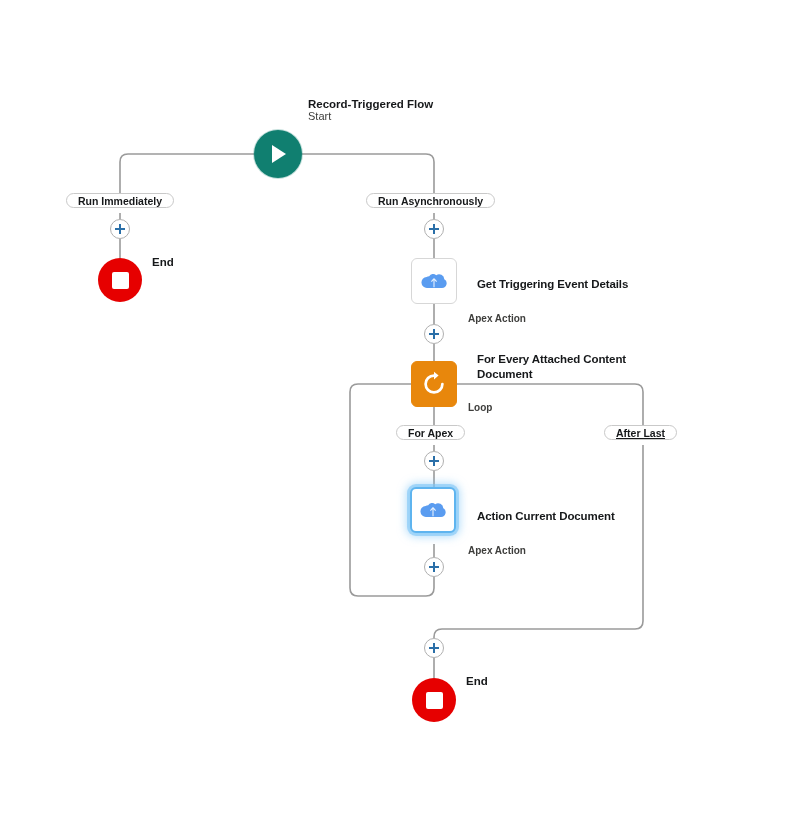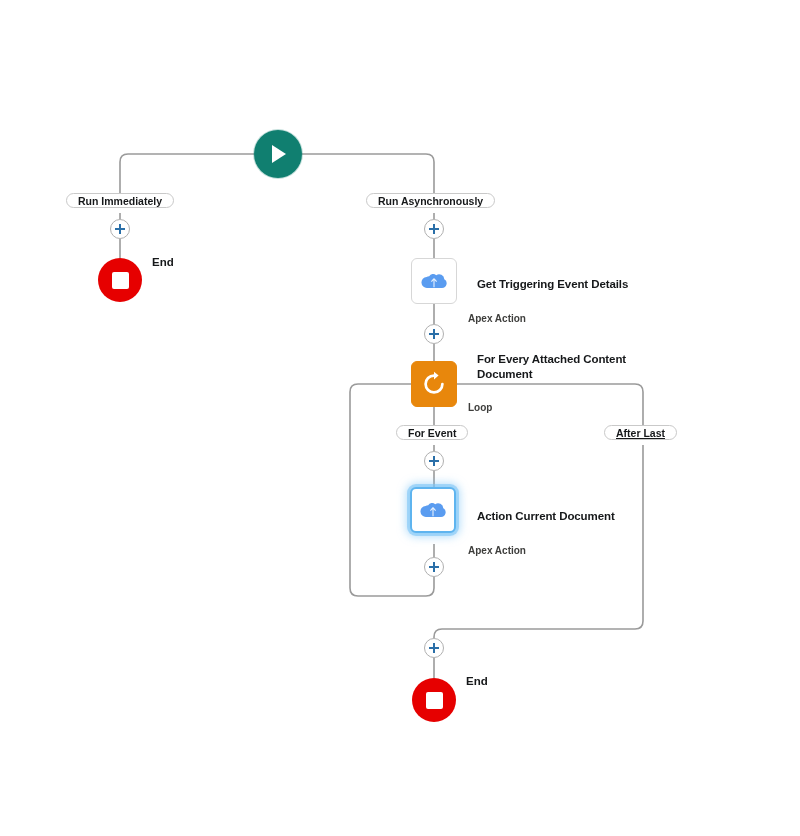--- a/index.html
+++ b/index.html
@@ -201,20 +201,24 @@
 
     <line x1="434" y1="544" x2="434" y2="557"></line>
 
     <path d="M 434 577 L 434 588 Q 434 596 426 596 L 358 596 Q 350 596 350 588 L 350 392 Q 350 384 358 384 L 411 384"></path>
 
     <path d="M 643 445 L 643 621 Q 643 629 635 629 L 442 629 Q 434 629 434 637 L 434 638"></path>
 
     <line x1="434" y1="658" x2="434" y2="678"></line>
   </svg>
 
+  <div class="node start-label" style="left:308px; top:98px;">
+    <div class="title">Record-Triggered Flow</div>
+    <div class="subtitle">Start</div>
+  </div>
 
   <div class="node" style="left:254px; top:130px;">
     <div class="start-circle">
       <svg width="20" height="22" viewBox="0 0 20 22" aria-hidden="true">
         <polygon points="4,2 18,11 4,20" fill="#ffffff"></polygon>
       </svg>
     </div>
   </div>
 
   <div class="pill" style="left:66px; top:193px;">Run Immediately</div>
@@ -253,21 +257,21 @@
         <path d="M13 4.6 A8.4 8.4 0 1 0 21.4 13" stroke="#ffffff" stroke-width="2.7" fill="none" stroke-linecap="round"></path>
         <polygon points="13,0.8 13,8.4 17.6,4.6" fill="#ffffff"></polygon>
       </svg>
     </div>
   </div>
   <div class="node-label" style="left:468px; top:332px; width:180px;">
     <div class="title">For Every Attached Content Document</div>
     <div class="subtitle">Loop</div>
   </div>
 
-  <div class="pill" style="left:396px; top:425px;">For Event</div>
+  <div class="pill" style="left:396px; top:425px;">For Apex</div>
 
   <div class="pill" style="left:604px; top:425px;text-decoration:underline;">After Last</div>
 
   <div class="plus-btn" style="left:424px; top:451px;"></div>
 
   <div class="node" style="left:410px; top:487px;">
     <div class="el-card apex selected">
       <svg width="26" height="20" viewBox="0 0 26 20" aria-hidden="true">
         <path d="M8.2 5.2a4.4 4.4 0 0 1 7.0-1.0 5.2 5.2 0 0 1 8.1 4.1 4.6 4.6 0 0 1-2.3 8.6H6.2A5.4 5.4 0 0 1 5.6 6.0a4.3 4.3 0 0 1 2.6-0.8z" fill="#5a9cf0"></path>
         <path d="M13 16.2 L13 8.0 M13 7.6 L10.4 10.6 M13 7.6 L15.6 10.6" stroke="#ffffff" stroke-width="1.1" fill="none" opacity="0.85"></path>

